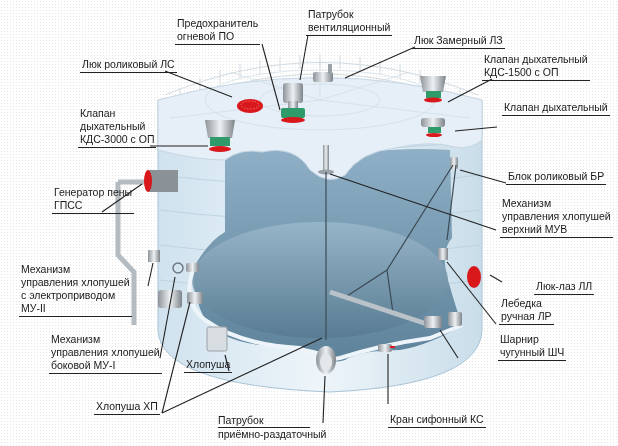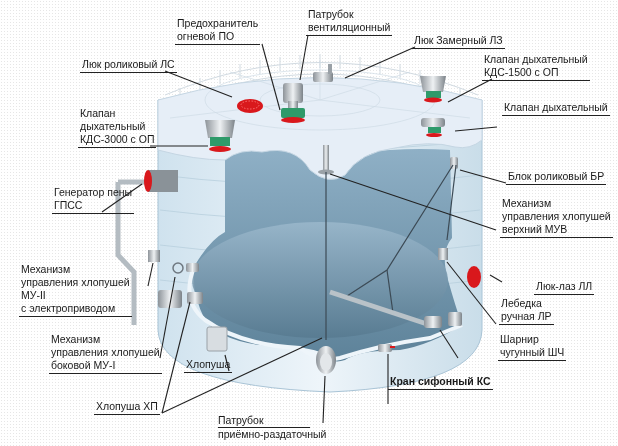--- a/index.html
+++ b/index.html
@@ -250,37 +250,37 @@
 <div class="lbl" style="left:503px;top:280px;margin-left:31px;">
   <span>Люк-лаз ЛЛ</span>
 </div>
 <div class="lbl" style="left:499px;top:297px;">
   <span>Лебедка</span>
   <span>ручная ЛР</span>
 </div>
 <div class="lbl" style="left:19px;top:263px;">
   <span>Механизм</span>
   <span>управления хлопушей</span>
+  <span>с электроприводом</span>
   <span>МУ-II</span>
-  <span>с электроприводом</span>
 </div>
 <div class="lbl" style="left:458px;top:333px;margin-left:40px;">
   <span>Шарнир</span>
   <span>чугунный ШЧ</span>
 </div>
 <div class="lbl" style="left:49px;top:333px;">
   <span>Механизм</span>
   <span>управления хлопушей</span>
   <span>боковой МУ-I</span>
 </div>
 <div class="lbl" style="left:184px;top:358px;">
   <span>Хлопуша</span>
 </div>
 <div class="lbl" style="left:94px;top:400px;">
   <span>Хлопуша ХП</span>
 </div>
-<div class="lbl" style="left:388px;top:375px;font-weight:bold;">
+<div class="lbl" style="left:388px;top:413px;">
   <span>Кран сифонный КС</span>
 </div>
 <div class="lbl" style="left:216px;top:414px;border-bottom:none;">
   <span style="border-bottom:1.2px solid #222;display:inline-block;padding-right:46px;">Патрубок</span>
   <span>приёмно-раздаточный</span>
 </div>
 
 </body></html>

